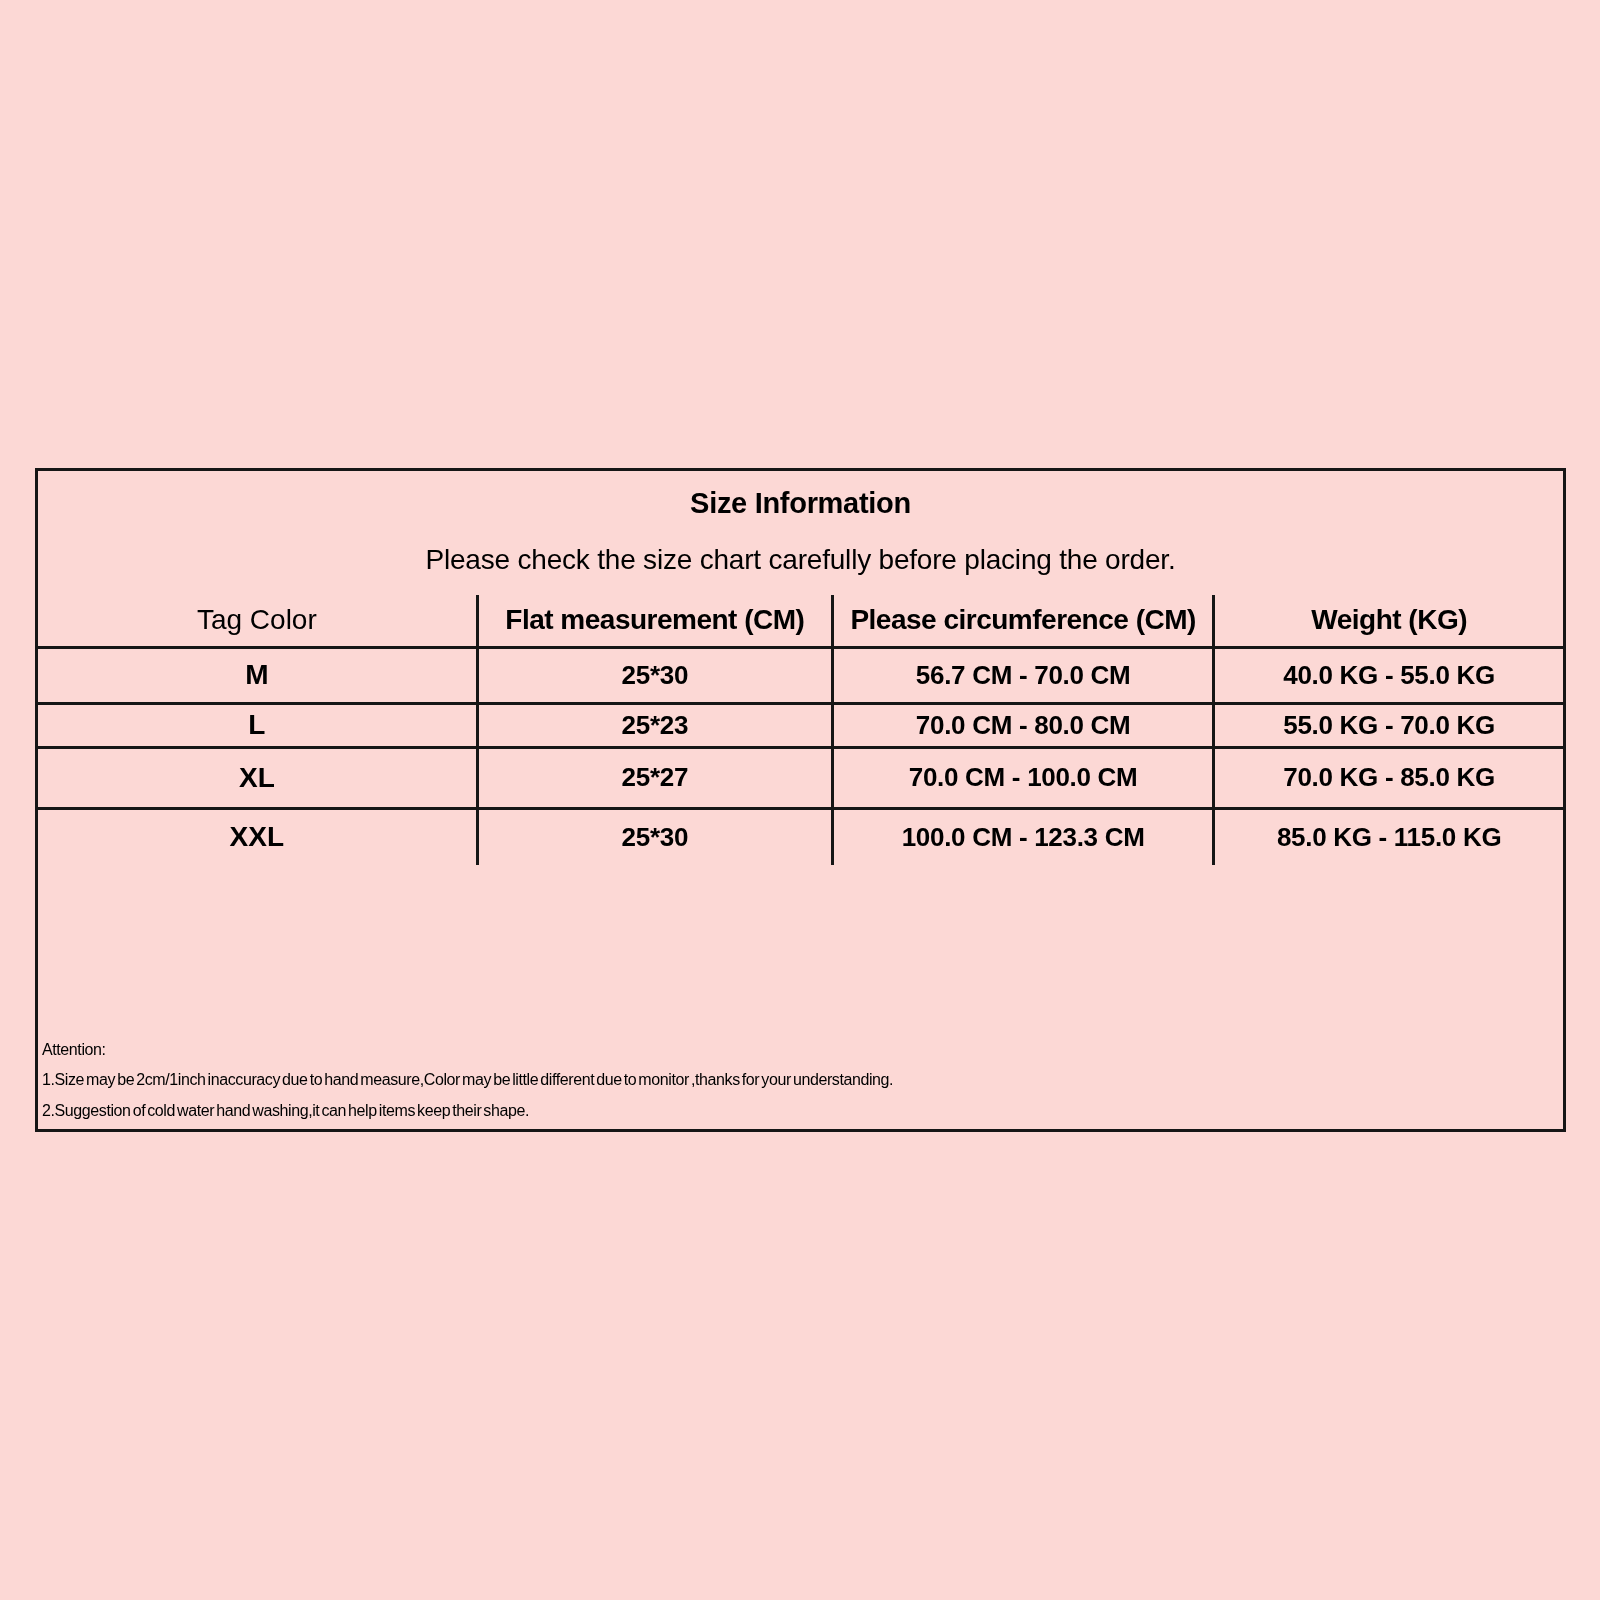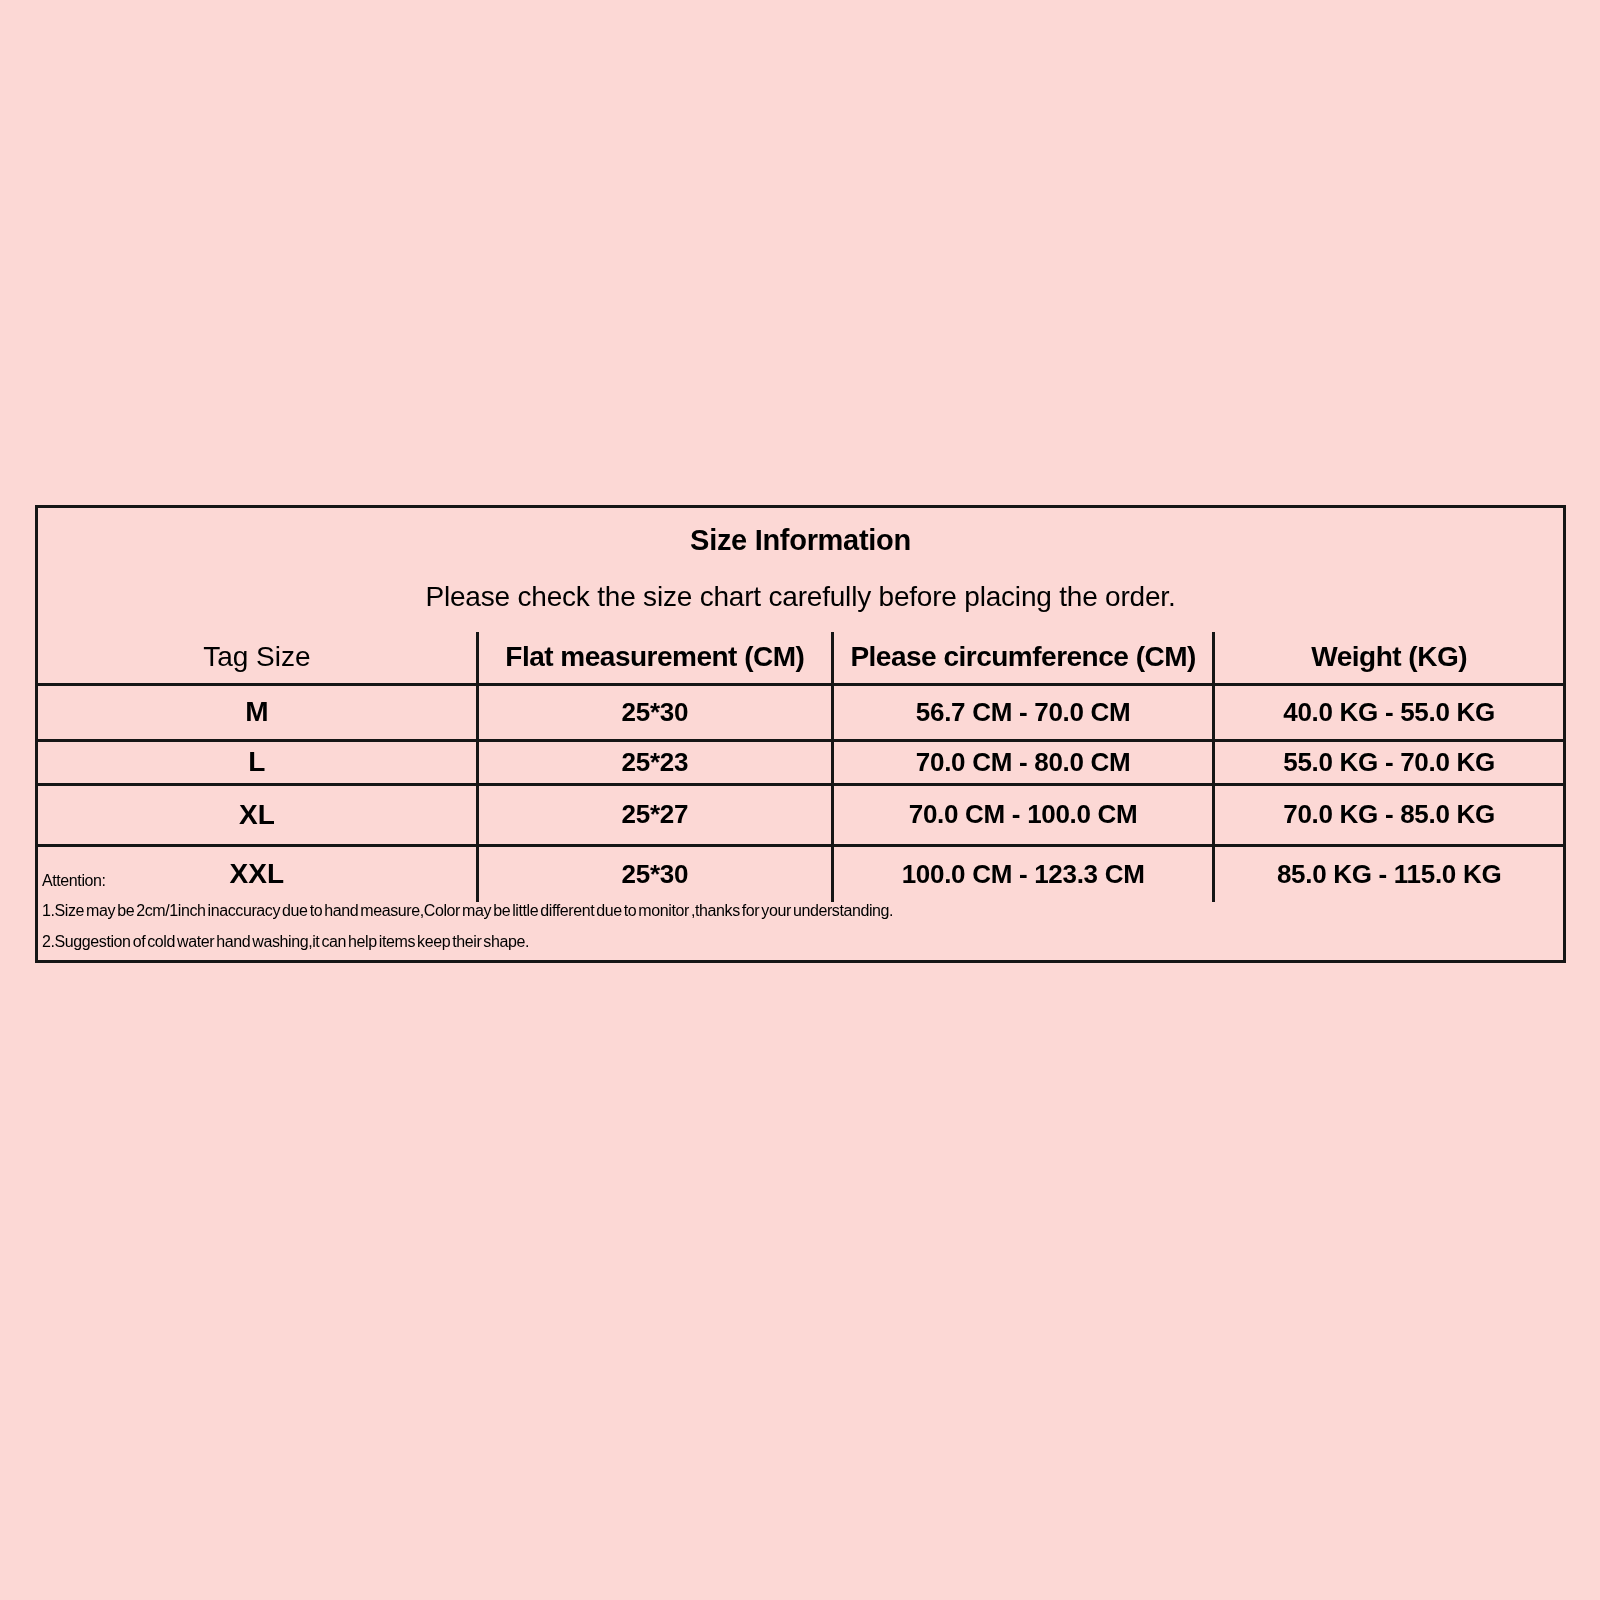--- a/index.html
+++ b/index.html
@@ -13,24 +13,23 @@
     background: #fcd8d5;
     font-family: "Liberation Sans", sans-serif;
     color: #000000;
     overflow: hidden;
   }
   .sheet {
     position: absolute;
     left: 35px;
     top: 468px;
     width: 1531px;
-    height: 458px;
+    height: 664px;
     box-sizing: border-box;
     border: 3px solid #161616;
-    margin-top: 37px;
   }
   .title-block {
     height: 124px;
     display: flex;
     flex-direction: column;
     align-items: center;
   }
   .title {
     margin-top: 15px;
     font-size: 29px;
@@ -108,21 +107,21 @@
 
   <table class="size-table">
     <colgroup>
       <col style="width:28.8%">
       <col style="width:23.3%">
       <col style="width:25.0%">
       <col style="width:22.9%">
     </colgroup>
     <thead>
       <tr class="header-row">
-        <th class="col-header tag-header">Tag Size</th>
+        <th class="col-header tag-header">Tag Color</th>
         <th class="col-header">Flat measurement (CM)</th>
         <th class="col-header">Please circumference (CM)</th>
         <th class="col-header">Weight (KG)</th>
       </tr>
     </thead>
     <tbody>
       <tr class="row-0">
         <td class="tag-cell">M</td>
         <td class="val-cell">25*30</td>
         <td class="val-cell">56.7 CM - 70.0 CM</td>

